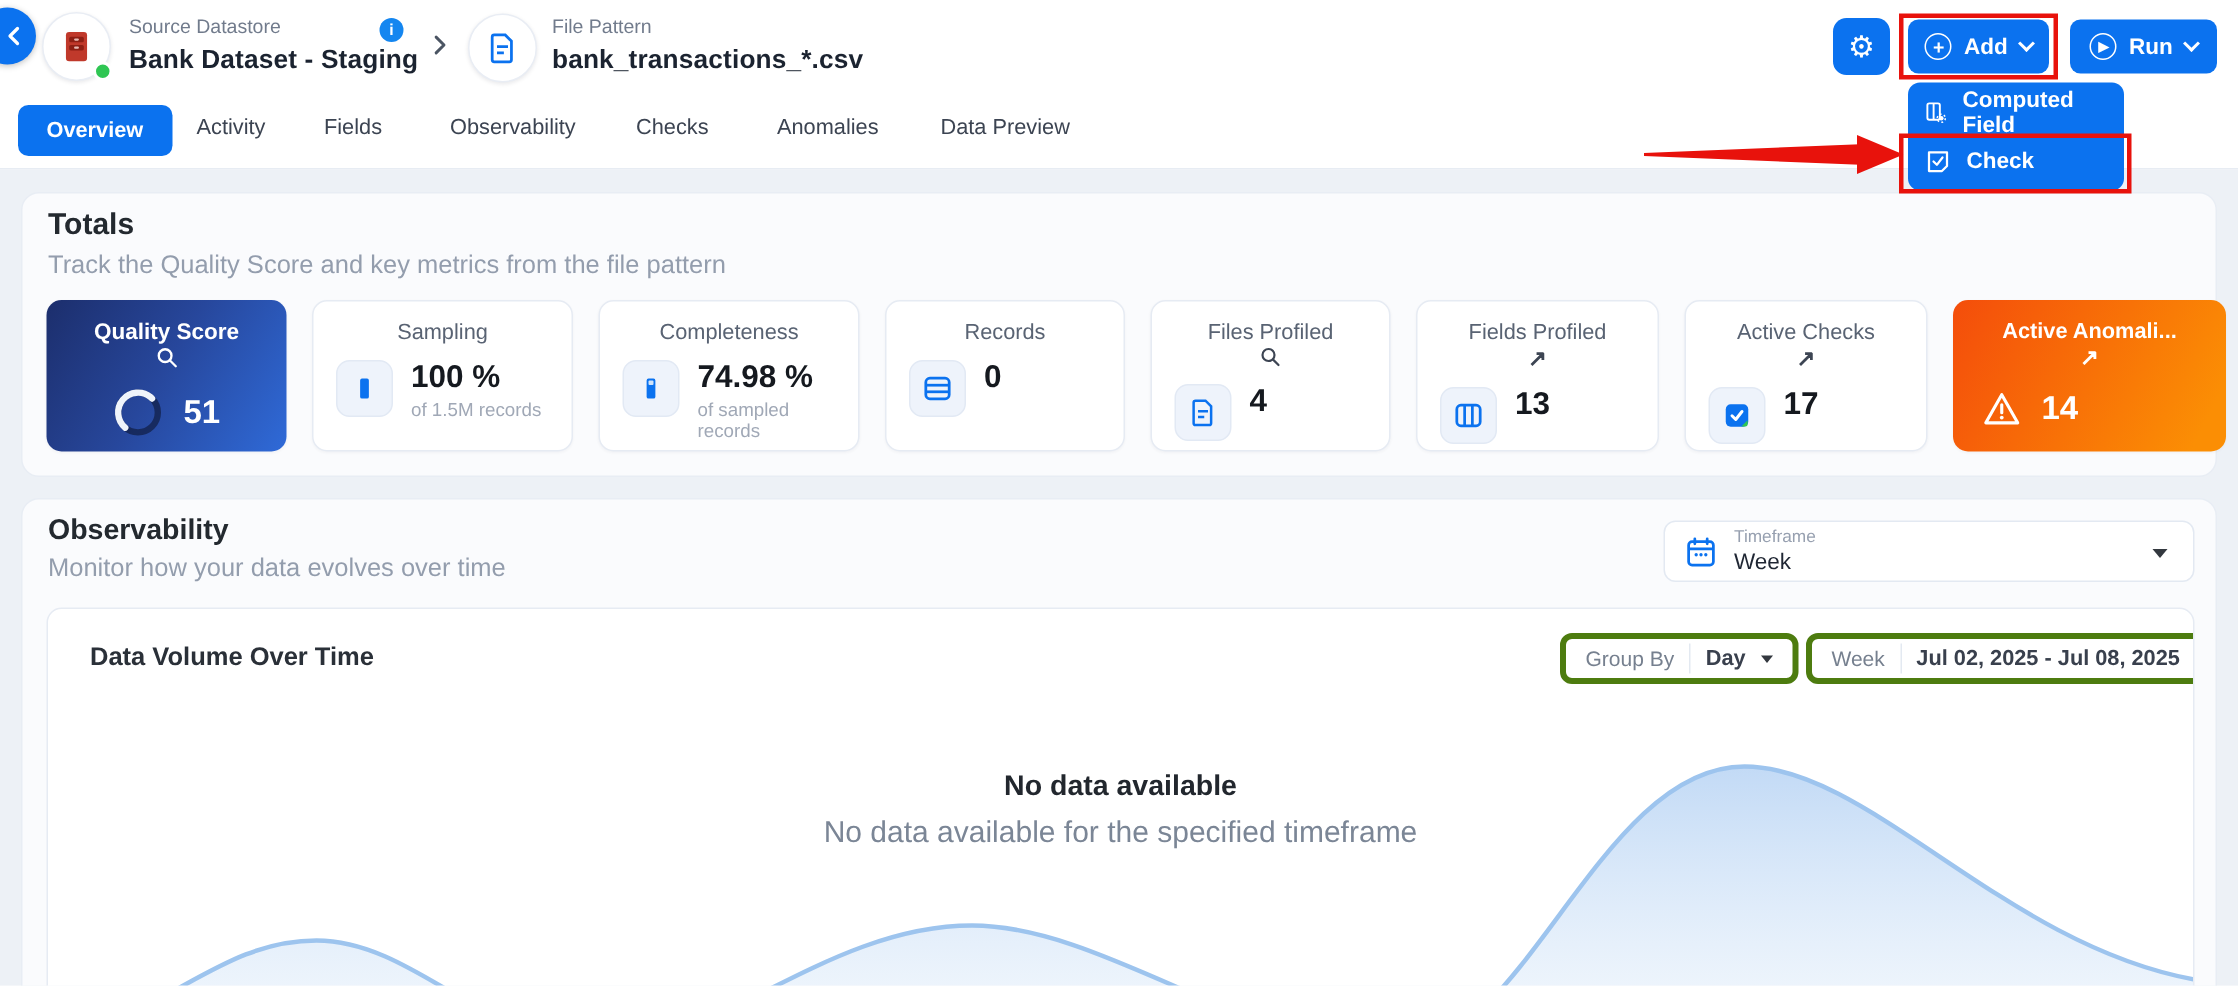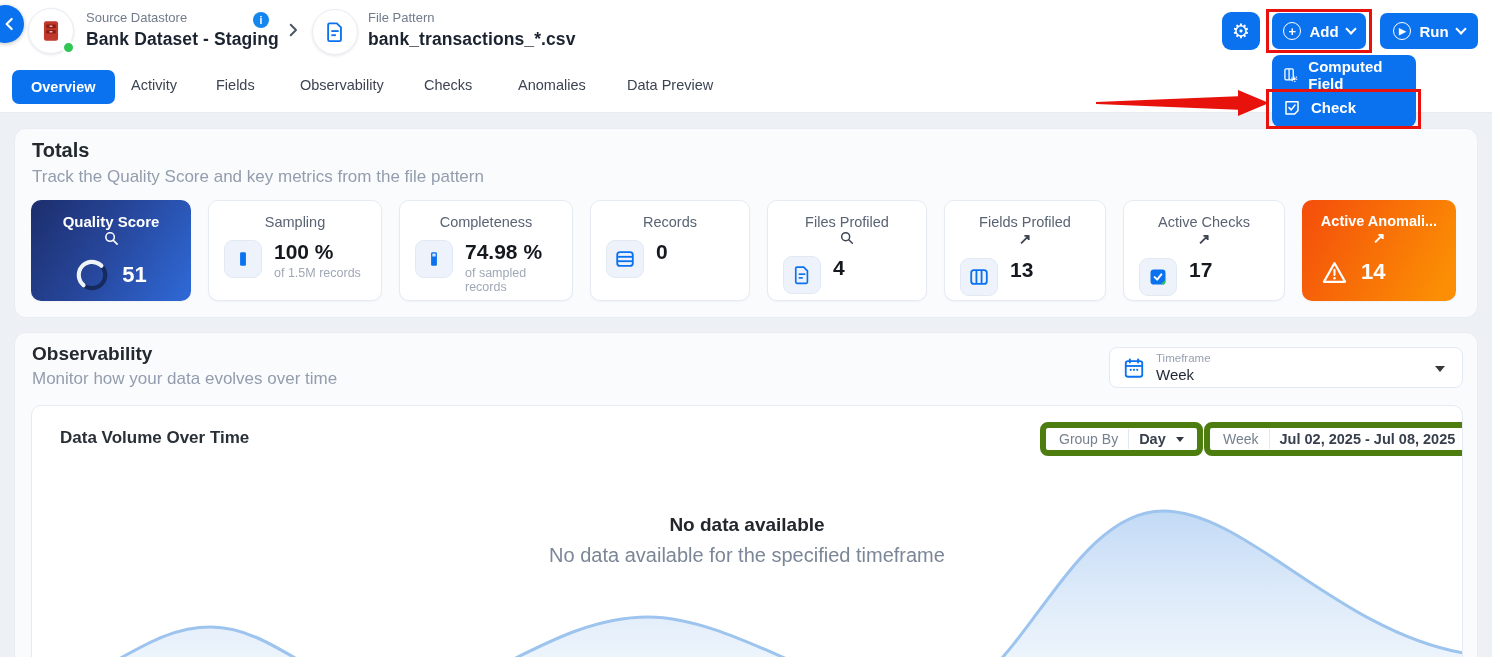--- a/index.html
+++ b/index.html
@@ -42,21 +42,21 @@
   
   .panel { position:absolute; left:14px; width:1464px; background:#fafbfd; border:1px solid #e8edf4; border-radius:12px; }
   #totals-panel { top:128px; height:190px; }
   #obs-panel { top:332px; height:380px; }
   .panel-title { position:absolute; left:17px; top:10px; font-size:20px; font-weight:600; color:#23292f; }
   .panel-sub { position:absolute; left:17px; top:38px; font-size:17px; color:#939dad; }
 
   
   .cards-row { position:absolute; left:16px; top:71px; display:flex; gap:17px; }
   .card { height:101px; background:#fff; border:1px solid #e6ebf3; border-radius:10px; padding:13px 15px; box-shadow:0 1px 2px rgba(23,35,61,.04); }
-  .w160{width:160px} .w174{width:174px} .w162{width:162px} .w161{width:154px}
+  .w160{width:160px} .w174{width:174px} .w162{width:162px} .w161{width:182px}
   .card-title-row { display:flex; justify-content:space-between; align-items:center; color:#596373; font-size:14.5px; font-weight:500; white-space:nowrap;flex-direction:column; }
   .card-value-row { display:flex; gap:12px; margin-top:10px; }
   .chip { width:38px; height:38px; border-radius:9px; background:#eef3fb; border:1px solid #e2e9f4; display:flex; align-items:center; justify-content:center; flex:none; }
   .val { font-size:21px; font-weight:700; color:#15191f; }
   .sub { font-size:12.5px; color:#a0a8b6; margin-top:2px; }
   .ext-arrow { font-size:15px; font-weight:700; color:#3d4553; cursor:pointer; }
   .qs-card { background:linear-gradient(122deg,#1c2e6c 0%,#27479c 48%,#2f6ad8 100%); border:none; color:#fff; }
   .qs-card .card-title-row { color:#fff; font-weight:600; font-size:15px; }
   .qs-row { display:flex; align-items:center; justify-content:center; gap:13px; margin-top:11px; }
   .qs-val { font-size:22px; font-weight:700; color:#fff; }
@@ -72,21 +72,21 @@
   #report-date-box { left:734px; width:340px; }
   #timeframe-box { left:1094px; width:354px; }
   .ctl-label { font-size:11.5px; color:#97a0b0; }
   .ctl-value { font-size:15px; color:#1f2633; font-weight:500; margin-top:2px; }
   .caret { width:0; height:0; border-left:5px solid transparent; border-right:5px solid transparent; border-top:6px solid #33383f; }
   .caret-abs { position:absolute; right:17px; top:18px; }
 
   
   .chart-card { position:absolute; left:16px; top:72px; width:1432px; height:300px; background:#fff; border:1px solid #e6ebf3; border-radius:10px; overflow:hidden; }
   .chart-title { position:absolute; left:28px; top:22px; font-size:17px; font-weight:600; color:#2a3038; }
-  .pill { position:absolute; top:16px; height:34px; border:6px solid #4d7c0f; border-radius:8px; background:#fff; display:flex; align-items:center; gap:10px; padding:0 13px; font-size:14px; cursor:pointer; }
+  .pill { position:absolute; top:16px; height:34px; border:4px solid #4d7c0f; border-radius:8px; background:#fff; display:flex; align-items:center; gap:10px; padding:0 13px; font-size:14px; cursor:pointer; }
   #groupby-pill { left:1008px; }
   #week-pill { left:1172px; }
   .pill-label { color:#76808f; }
   .pill-div { width:1px; height:20px; background:#e3e9f1; }
   .pill-value { color:#39404d; font-weight:600; font-size:14.5px; white-space:nowrap; }
   .caret-sm { width:0; height:0; border-left:4.5px solid transparent; border-right:4.5px solid transparent; border-top:5.5px solid #33383f; }
   .empty-state { position:absolute; left:0; right:0; top:108px; text-align:center; }
   .empty-title { font-size:19px; font-weight:600; color:#22272e; }
   .empty-sub { font-size:20px; color:#7b8696; margin-top:8px; }
   .wave { position:absolute; left:-1px; right:-1px; bottom:-1px; height:200px; }

